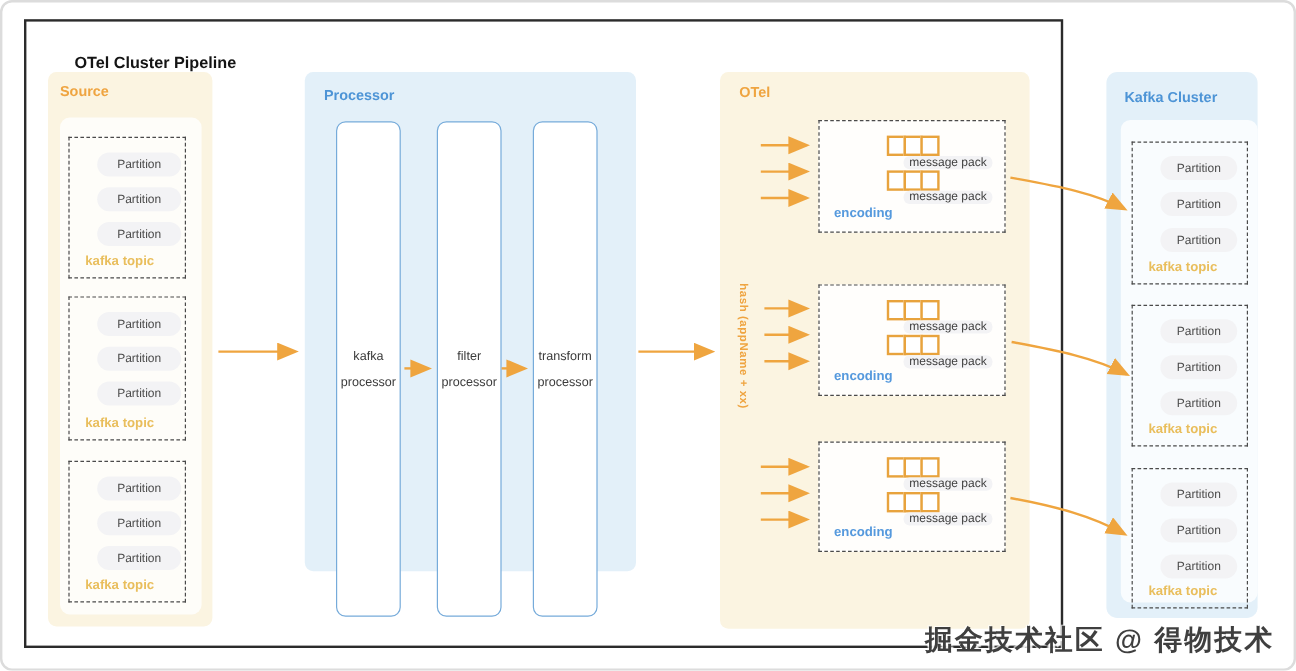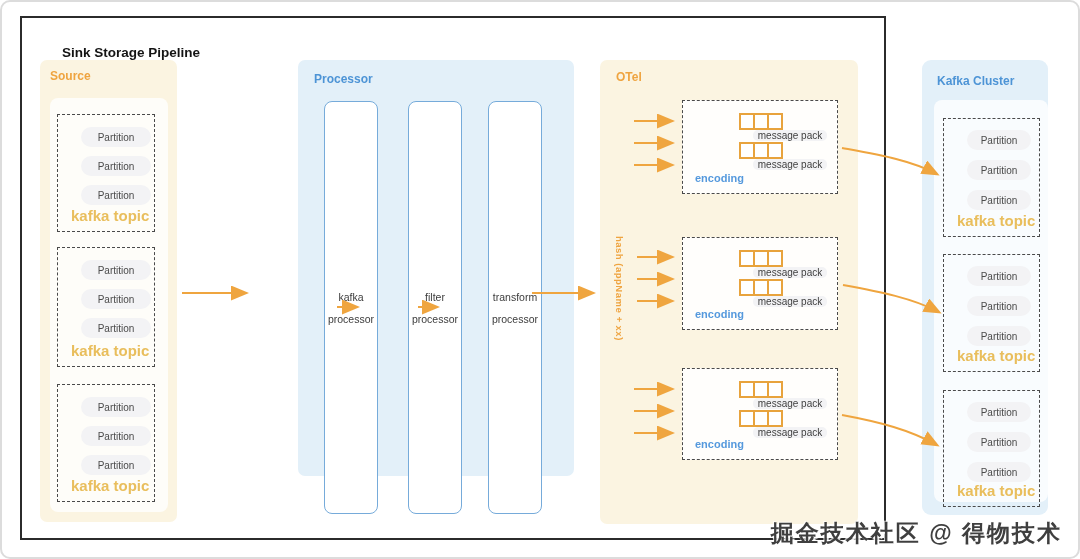--- a/index.html
+++ b/index.html
@@ -36,24 +36,24 @@
 
   .pill {
     background:#F3F3F5; border-radius:10px; height:20px;
     display:flex; align-items:center; justify-content:center;
     font-size:10px; color:#4b4b4b; flex:0 0 auto;
   }
   .source-panel .pill { width:70px; }
   .kafka-panel  .pill { width:64px; }
   .topic-label {
     position:absolute; left:13px; bottom:7px;
-    font-size:15px; font-weight:bold; color:#E9BE5C;
-  }
-
-  .processor-panel { left:252px; top:58px; width:276px; height:416px; background:#E3F0F9;margin-left:44px; }
+    font-size:11px; font-weight:bold; color:#E9BE5C;
+  }
+
+  .processor-panel { left:252px; top:58px; width:276px; height:416px; background:#E3F0F9; }
   .processor-panel .panel-title { left:16px; top:12px; }
   .stage {
     position:absolute; top:41px; width:54px; height:413px;
     background:#ffffff; border:1.5px solid #76ABDA; border-radius:8px;
   }
   .stage-label {
     position:absolute; left:0; right:0; top:50%; transform:translateY(-50%);
     text-align:center; font-size:10.5px; color:#3c3c3c; line-height:2.1;
   }
   .stage-label span { display:block; }
@@ -98,21 +98,21 @@
     font-size:23px; font-weight:bold; color:#3f3f3f; letter-spacing:2px;
     text-shadow:2px 2px 1px rgba(255,255,255,0.95), -1px -1px 0 rgba(255,255,255,0.7);
   }
 </style>
 </head>
 <body>
 
 <div class="canvas">
 
   <div class="main-box">
-    <div class="main-title">Sink Storage Pipeline</div>
+    <div class="main-title">OTel Cluster Pipeline</div>
   </div>
 
   <div class="panel source-panel">
     <div class="panel-title orange">Source</div>
     <div class="inner-white"></div>
 
     <div class="topic-box" style="top:54px">
       <div class="pill">Partition</div>
       <div class="pill">Partition</div>
       <div class="pill">Partition</div>

